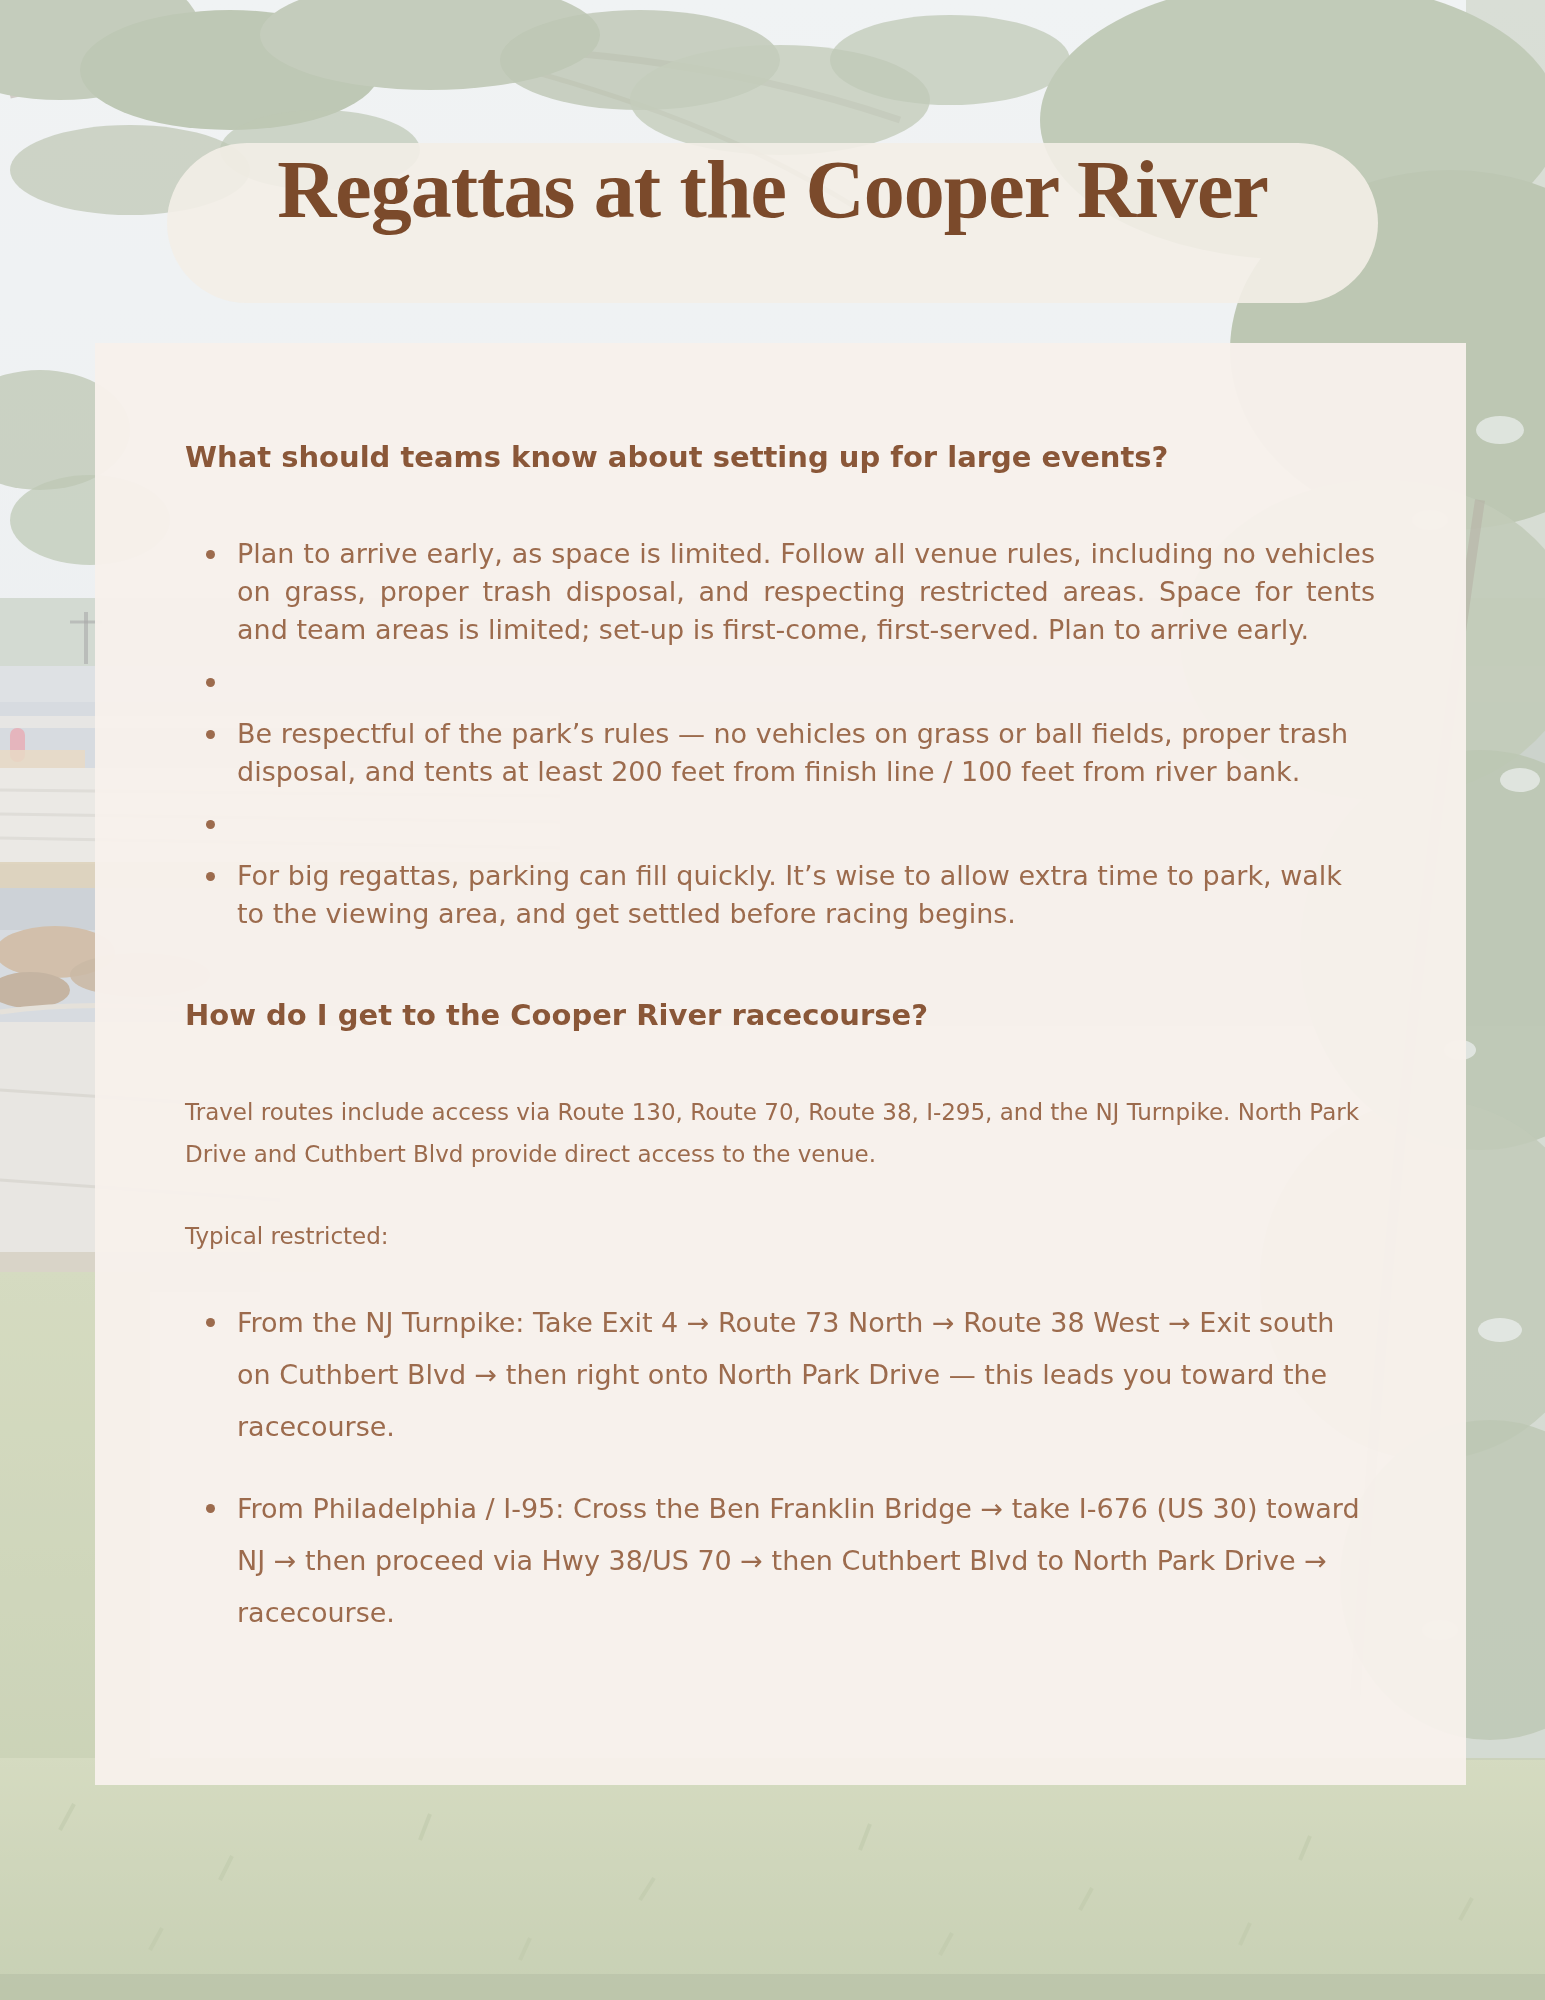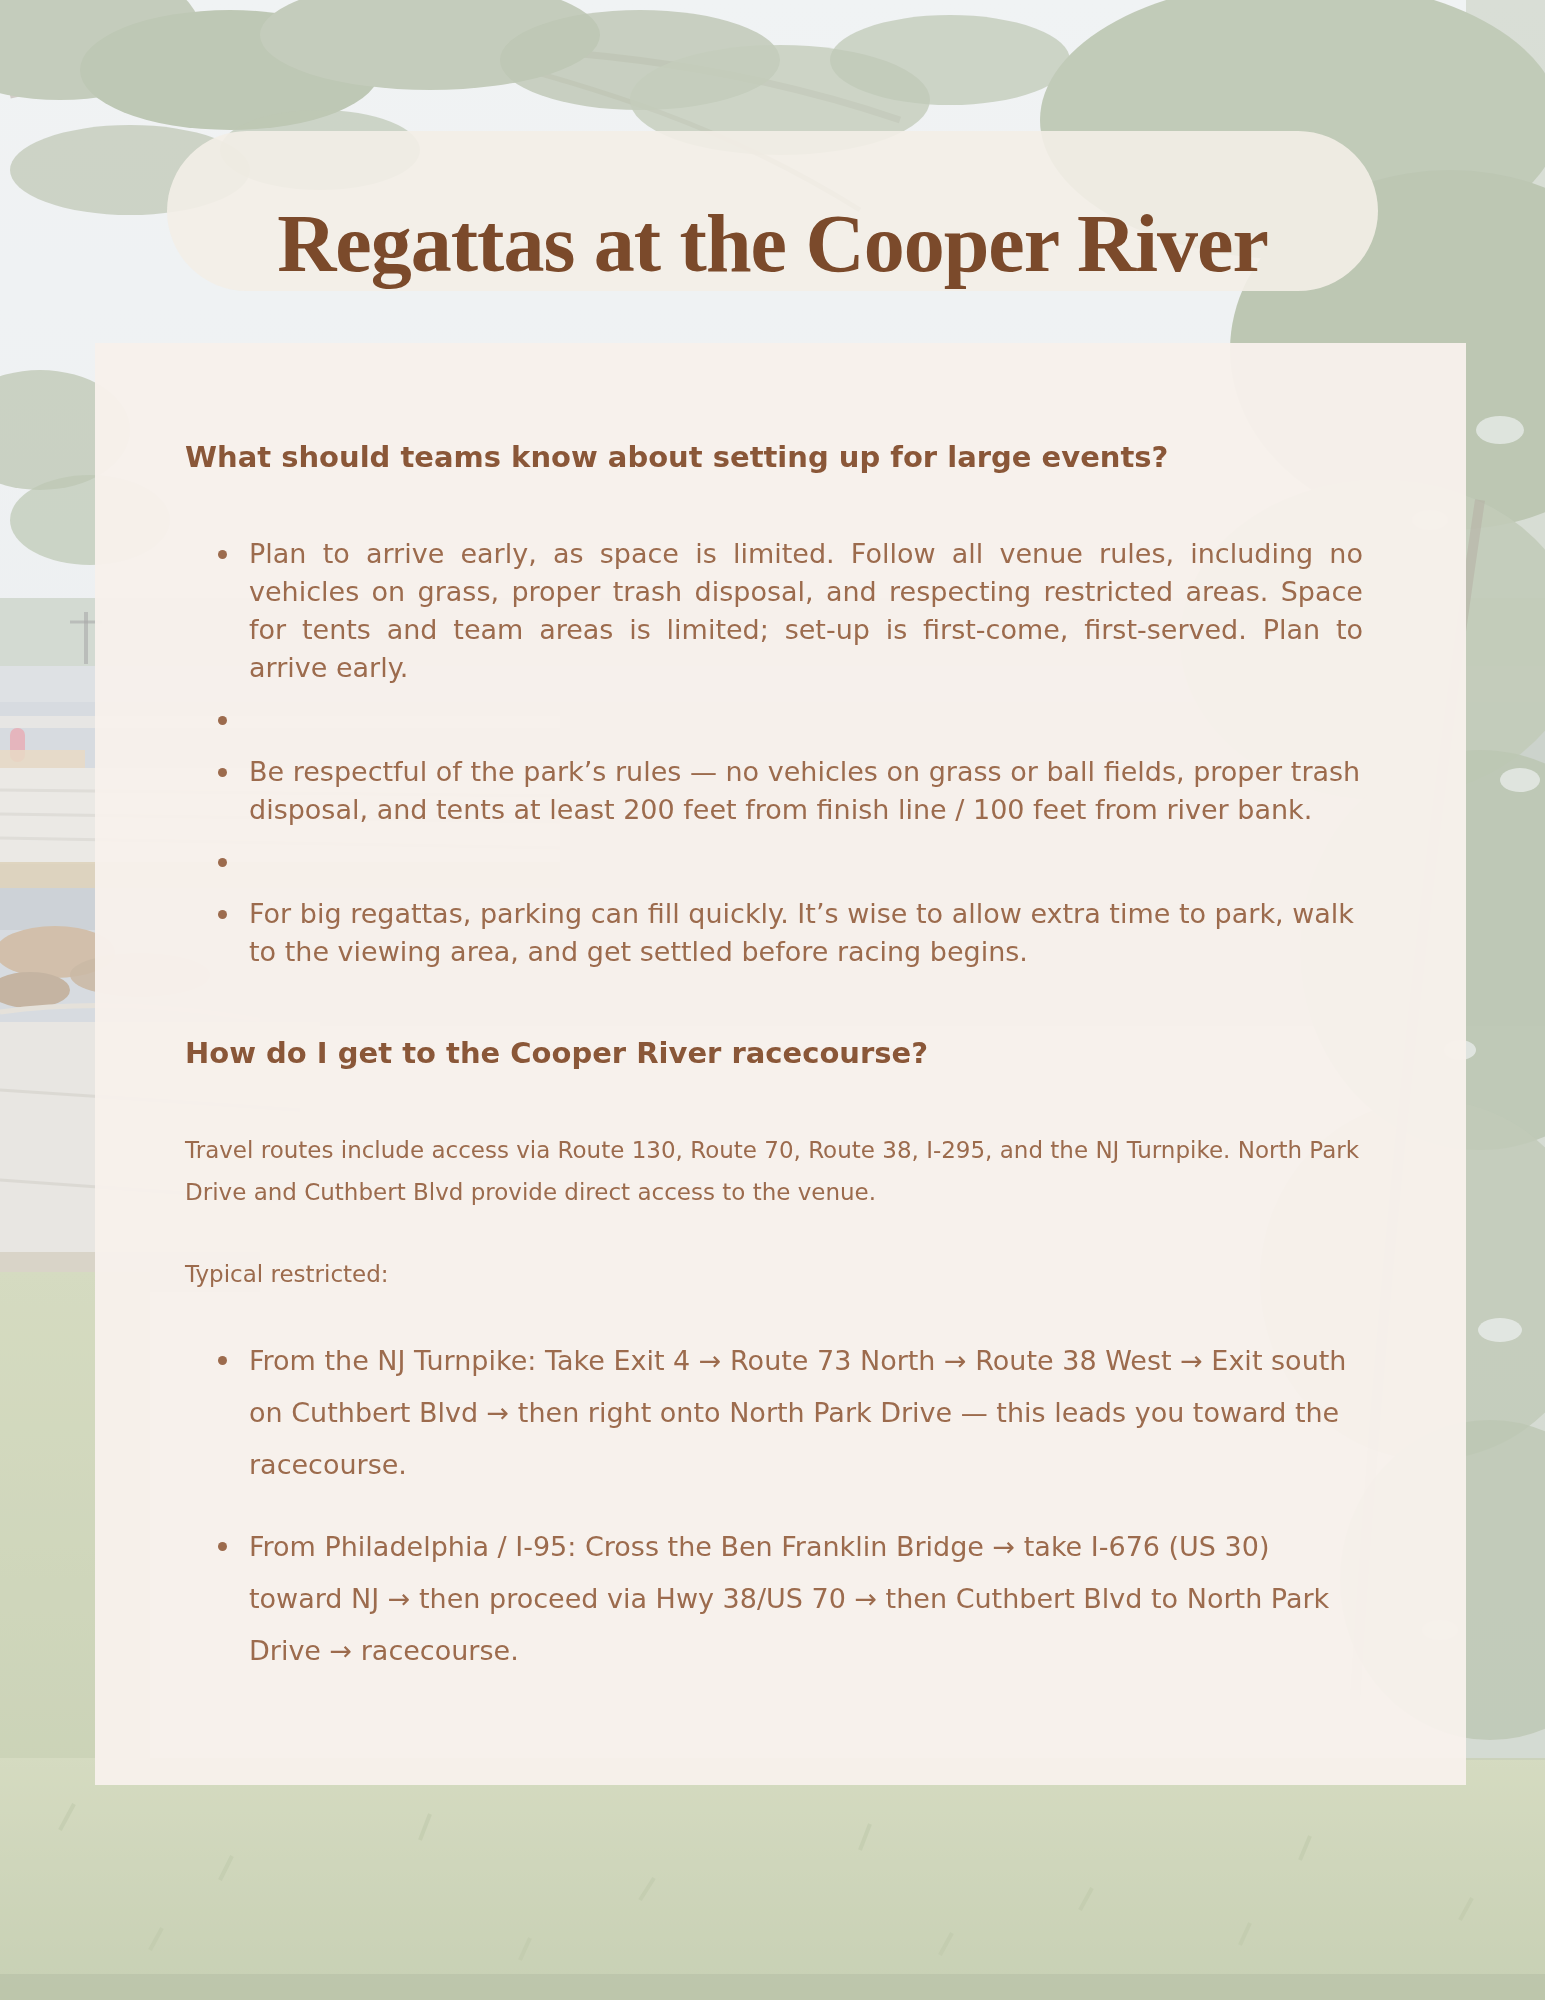--- a/index.html
+++ b/index.html
@@ -6,25 +6,25 @@
   .stage{
     position:relative;
     width:1545px;height:2000px;
     overflow:hidden;
     font-family:"DejaVu Sans", sans-serif;
   }
   .bg{position:absolute;left:0;top:0;width:1545px;height:2000px;z-index:0;}
   .bg svg{display:block;}
 
   .title-banner{
-    position:absolute;left:167px;top:131px;width:1211px;height:160px;
+    position:absolute;left:167px;top:143px;width:1211px;height:160px;
     background:rgba(243,238,231,0.90);
     border-radius:80px;
     z-index:2;
-    display:flex;align-items:flex-end;justify-content:center;
+    display:flex;align-items:flex-start;justify-content:center;
   }
   .title-banner h1{
     margin:0;
     font-family:"Liberation Serif", serif;
     font-weight:700;
     font-size:82px;
     letter-spacing:-1px;
     color:#7b4a2b;
     white-space:nowrap;
   }
@@ -37,21 +37,21 @@
     padding:96px 91px 40px 90px;
     overflow:hidden;
   }
   .section-heading{
     margin:0 0 60px 0;
     font-size:29px;line-height:36px;font-weight:700;
     color:#8a5738;
   }
   .section-heading.travel{margin-top:64px;margin-bottom:58px;}
 
-  ul.bullets{margin:12px;padding:0;list-style:none;}
+  ul.bullets{margin:0;padding:0;list-style:none;}
   ul.bullets li{
     position:relative;
     padding-left:52px;
     font-size:27px;line-height:38px;
     color:#9c6b4d;
     margin-top:14px;
     min-height:38px;
   }
   ul.bullets li:first-child{margin-top:0;}
   ul.bullets li::before{

